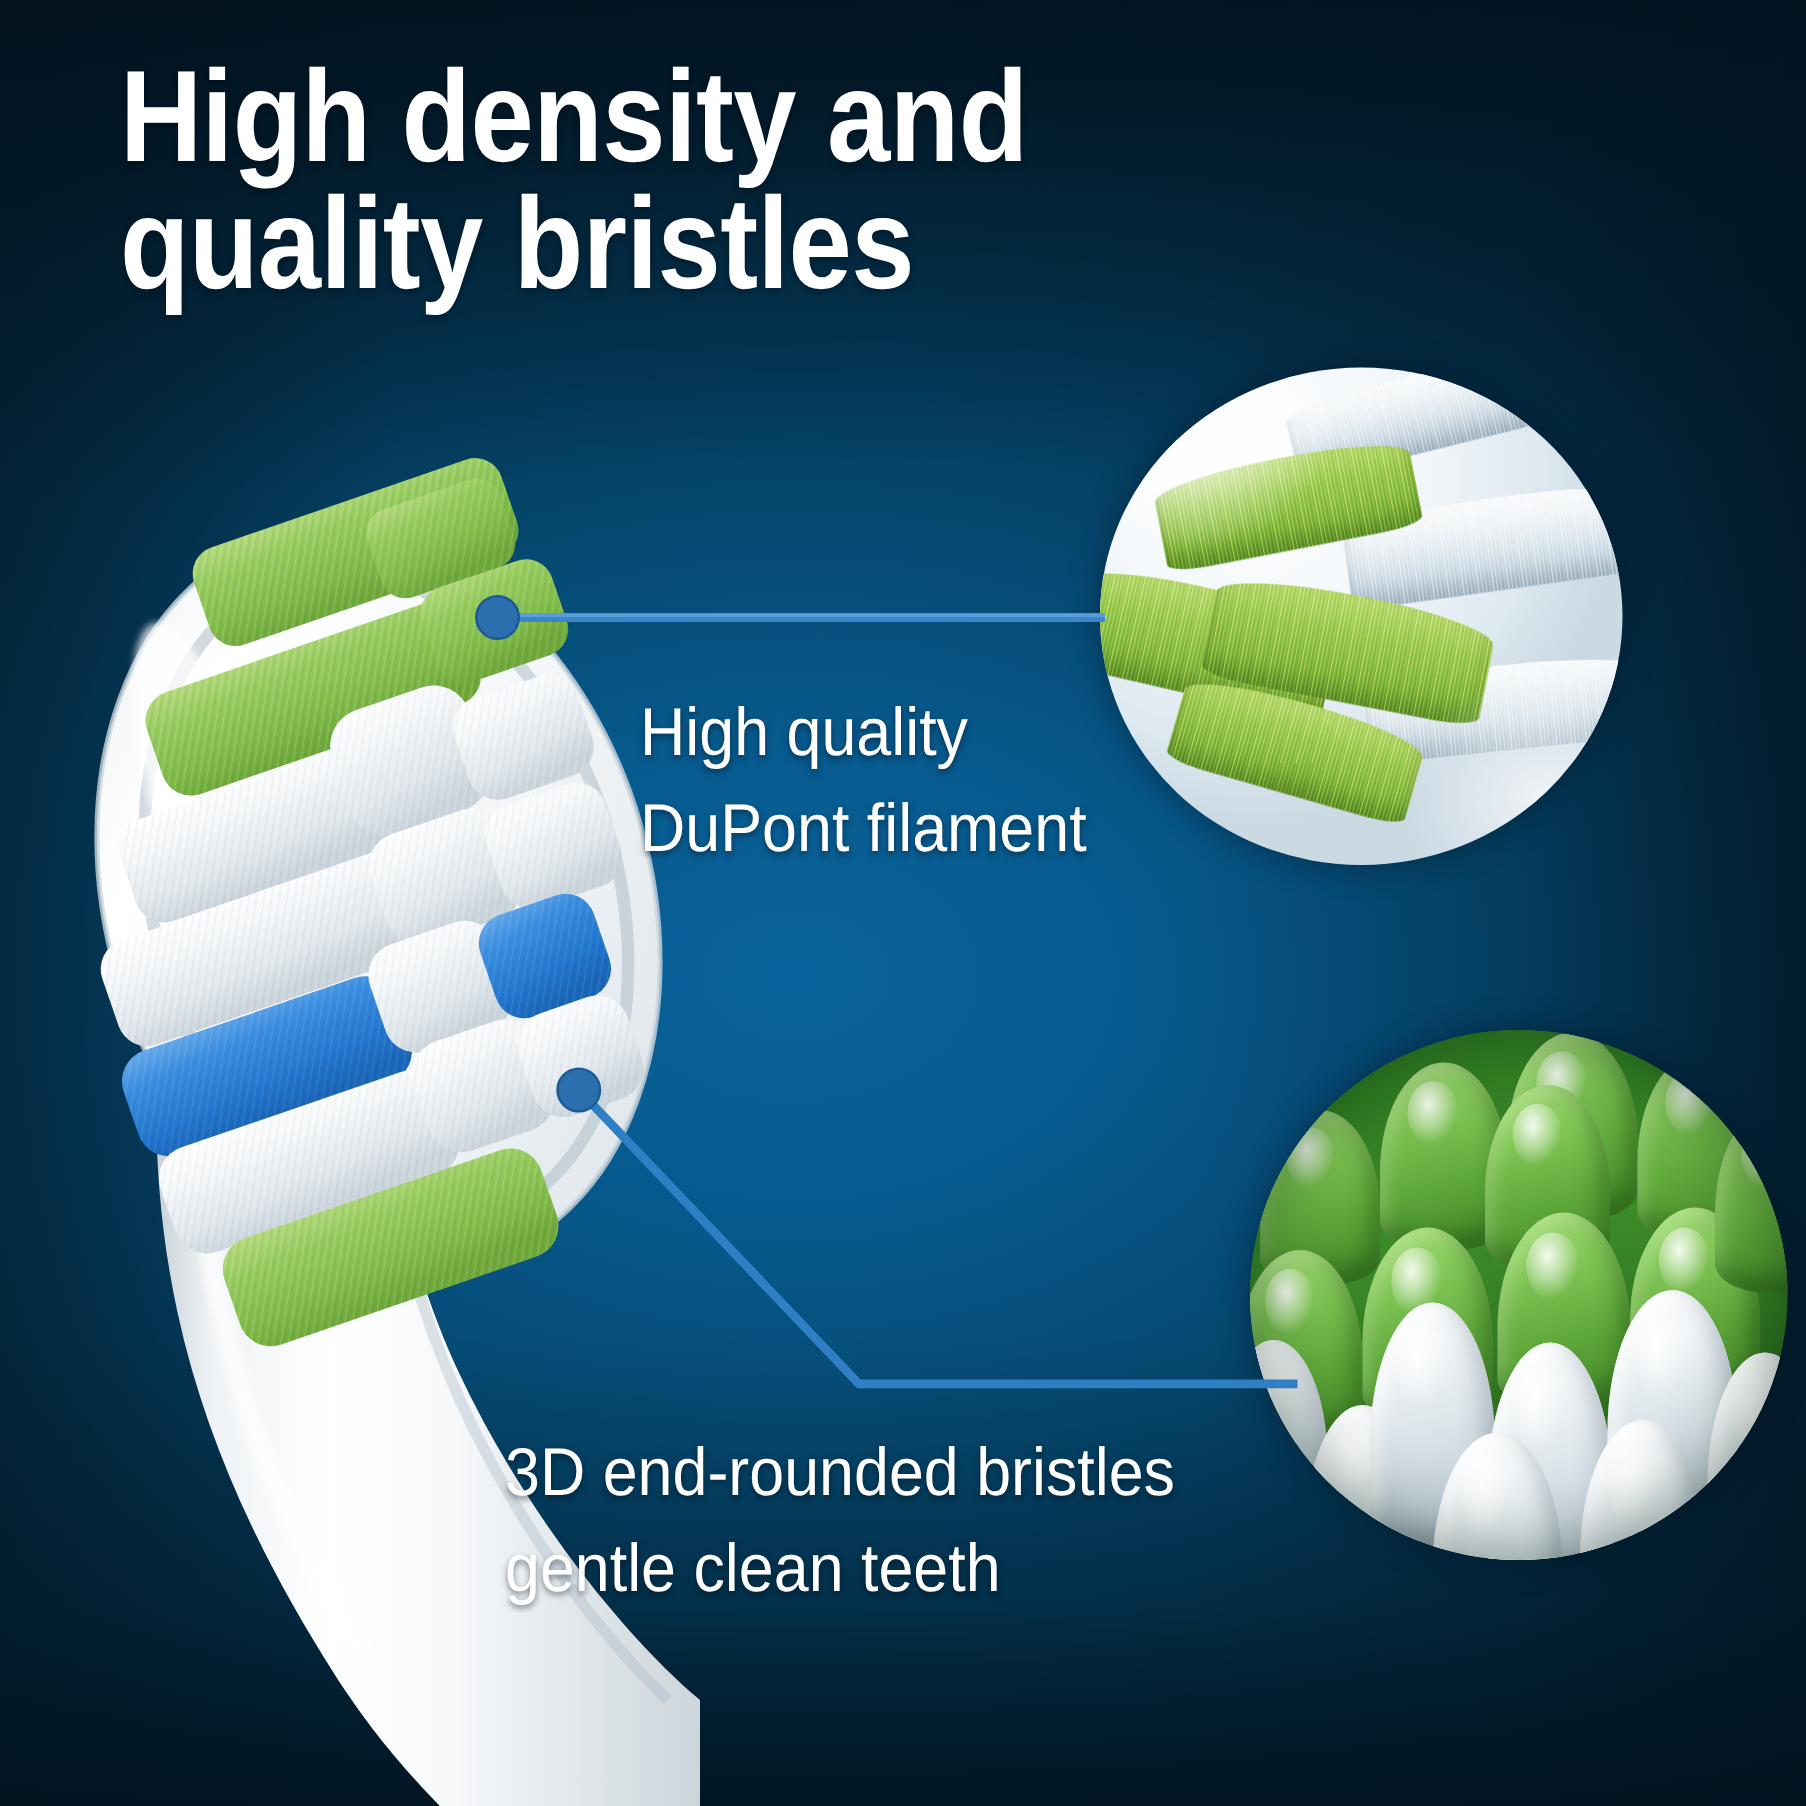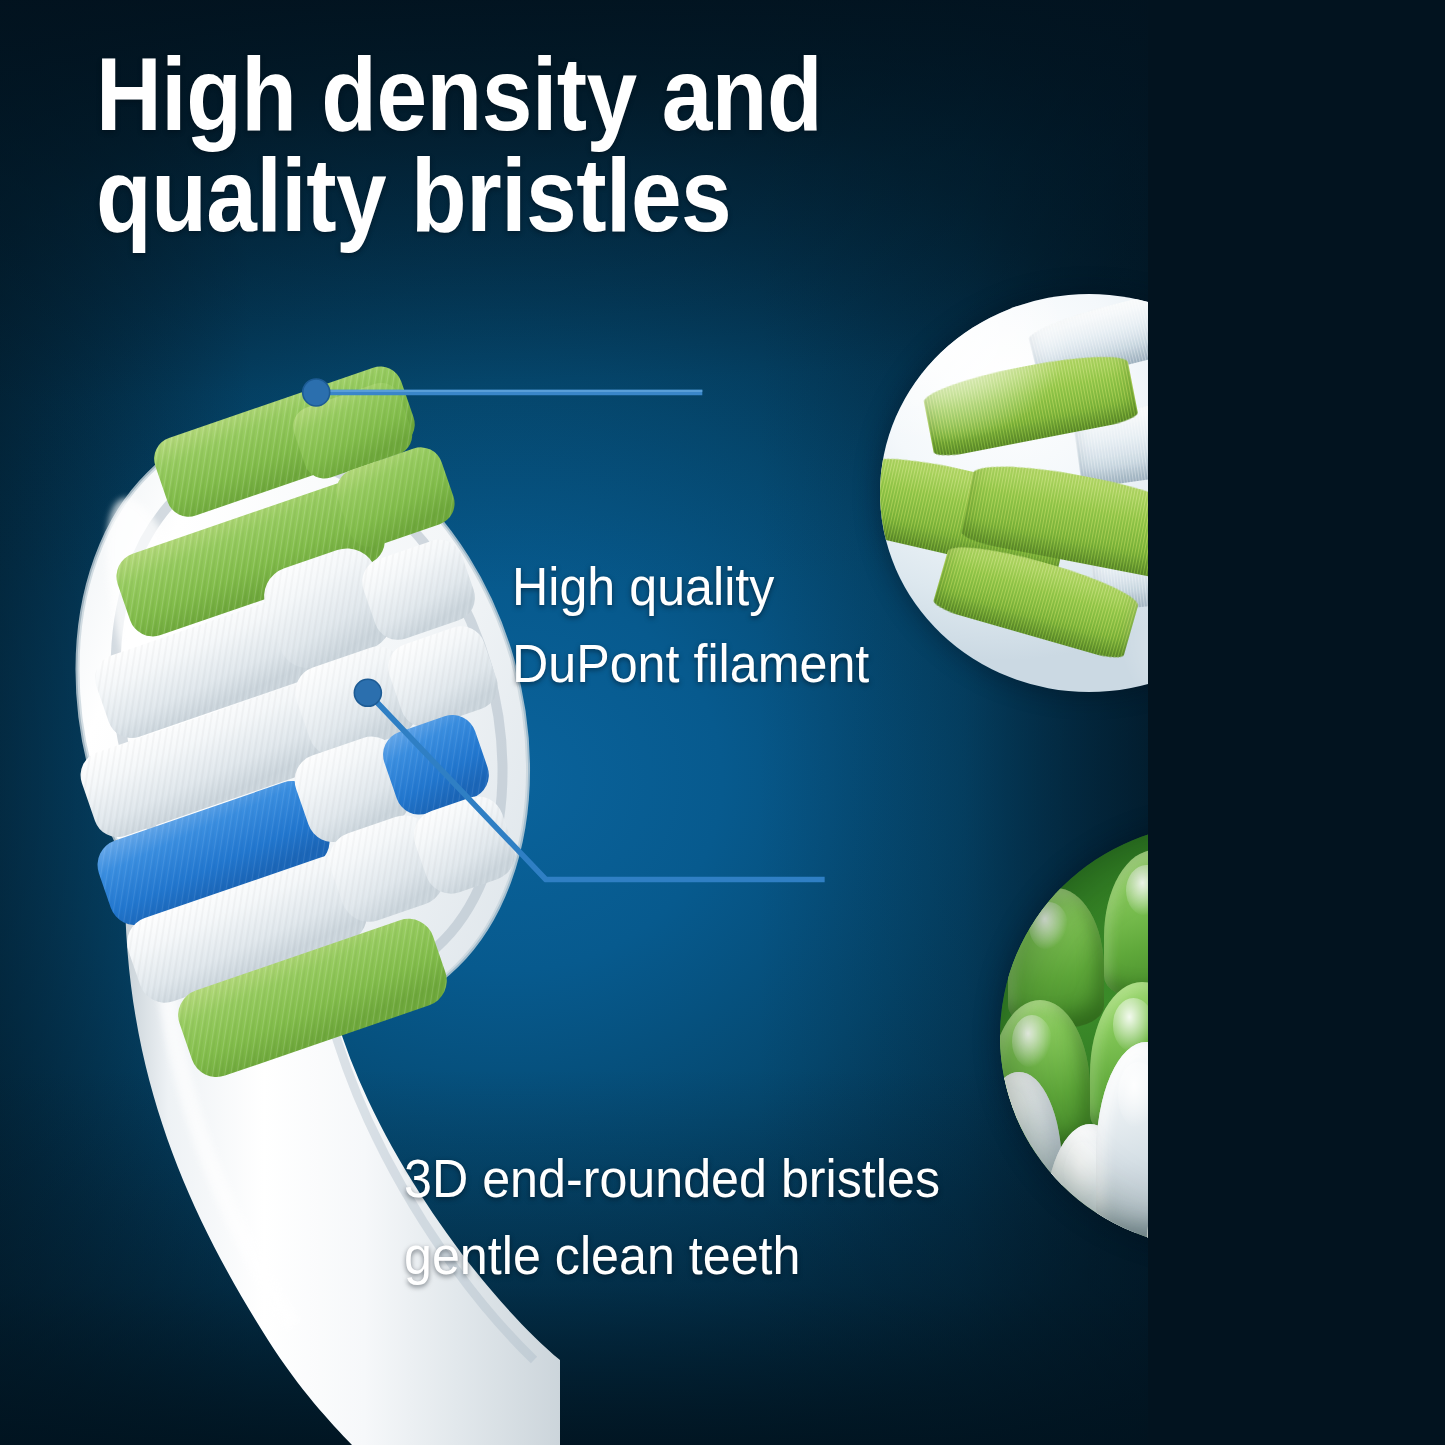--- a/index.html
+++ b/index.html
@@ -2,21 +2,21 @@
 <html><head>
 <meta charset="utf-8">
 <style>
   html, body {
     margin: 0;
     padding: 0;
     background: #02131f;
   }
   #stage {
     position: relative;
-    width: 1148px;
+    width: 1445px;
     height: 1445px;
     overflow: hidden;
     font-family: "Liberation Sans", sans-serif;
     background: #a16207;
   }
 
   
   .bg-base {
     position: absolute;
     inset: 0;

